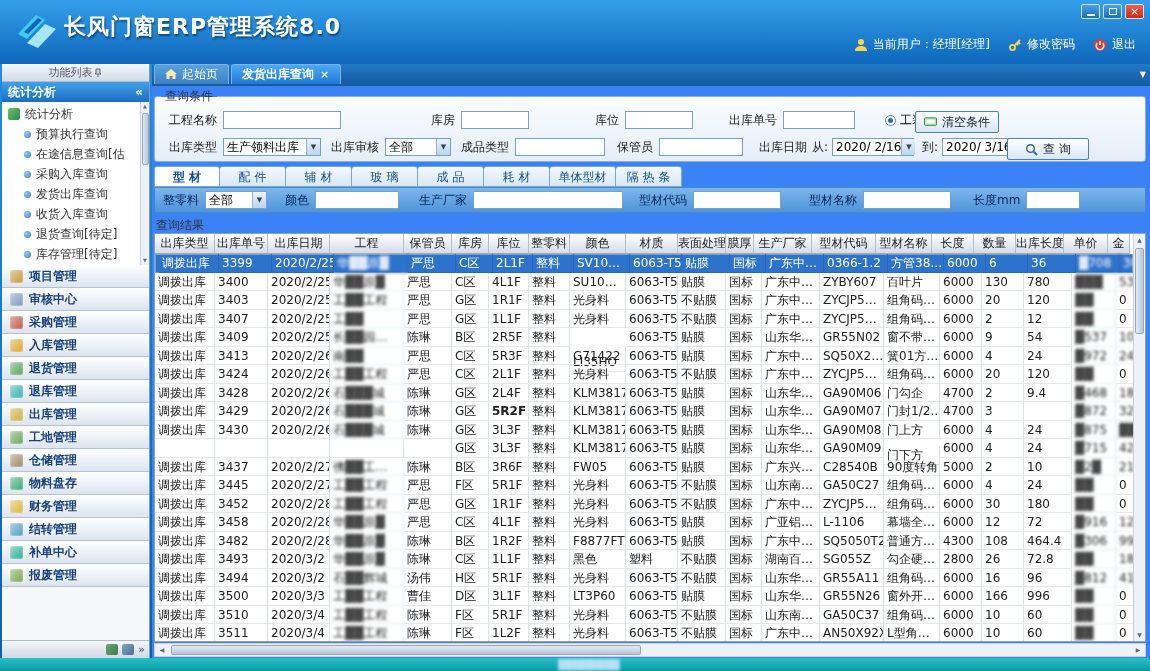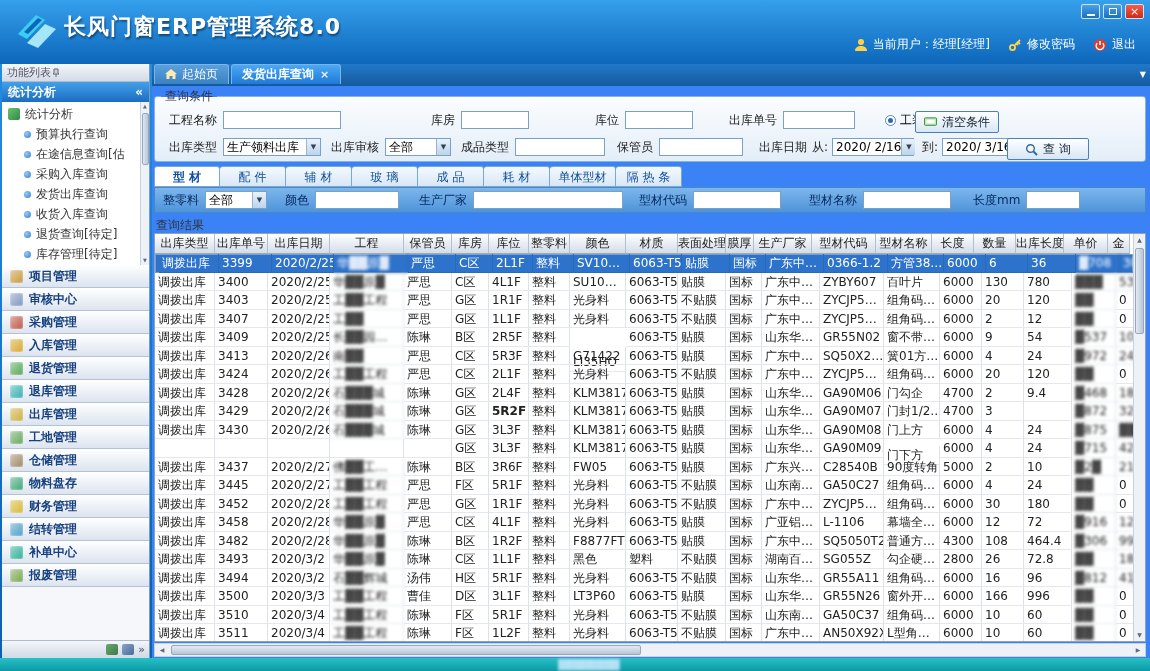--- a/index.html
+++ b/index.html
@@ -14,21 +14,21 @@
   .win-controls { position:absolute; right:6px; top:4px; display:flex; gap:3px; }
   .wbtn { width:19px; height:15px; border:1px solid #cfe2f6; border-radius:2px; background:linear-gradient(#4aa0e8,#1870c0); display:flex; align-items:center; justify-content:center; color:#fff; font-size:11px; line-height:1; cursor:pointer; }
   .wbtn.close { background:linear-gradient(#f06048,#d02818); }
   .minline { width:8px; height:2px; background:#fff; margin-top:7px; }
   .maxbox { width:8px; height:7px; border:1.5px solid #fff; }
   .userbar { position:absolute; right:14px; top:36px; display:flex; align-items:center; gap:18px; color:#fff; font-size:12px; }
   .ub-item { display:flex; align-items:center; gap:5px; cursor:pointer; }
 
   
   .sidebar { position:absolute; left:2px; top:64px; width:148px; height:594px; background:#eef2f7; display:flex; flex-direction:column; border-right:1px solid #7a9cc0; }
-  .sb-top { height:18px; background:linear-gradient(#f4f6fa,#d3dbe7); border-bottom:1px solid #aebccd; color:#556; font-size:11px; display:flex; align-items:center; justify-content:flex-start; padding:0 5px; }
+  .sb-top { height:18px; background:linear-gradient(#f4f6fa,#d3dbe7); border-bottom:1px solid #aebccd; color:#556; font-size:11px; display:flex; align-items:center; justify-content:center; padding:0 5px; }
   .sb-section { height:20px; background:linear-gradient(#43a0e8,#1b6dc2); color:#fff; font-weight:bold; font-size:12px; display:flex; align-items:center; justify-content:space-between; padding:0 6px; cursor:pointer; }
   .collapse { font-size:12px; }
   .tree { position:relative; height:163px; background:#fff; overflow:hidden; padding-top:2px; }
   .tree-item { height:20px; display:flex; align-items:center; gap:5px; padding-left:22px; color:#333; cursor:pointer; white-space:nowrap; }
   .tree-item.root { padding-left:6px; font-size:12px; }
   .tree-ico { width:12px; height:12px; background:linear-gradient(135deg,#6cc26c,#2e8a4e); border-radius:2px; flex:none; }
   .tree-dot { width:7px; height:7px; border-radius:50%; background:radial-gradient(circle at 35% 35%, #9cc8f0, #2a7fd4); flex:none; }
   .tree-lbl { overflow:hidden; }
   .tree-sb { position:absolute; right:0; top:0; bottom:0; width:9px; background:#eef1f5; border-left:1px solid #c8d2de; }
   .tree-sb .arr { position:absolute; left:0; width:8px; height:9px; font-size:5px; color:#5a6a80; text-align:center; line-height:9px; cursor:pointer; }

